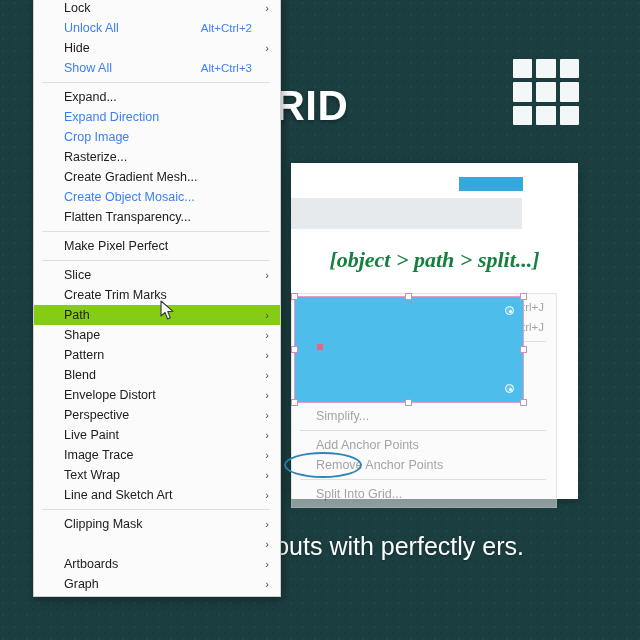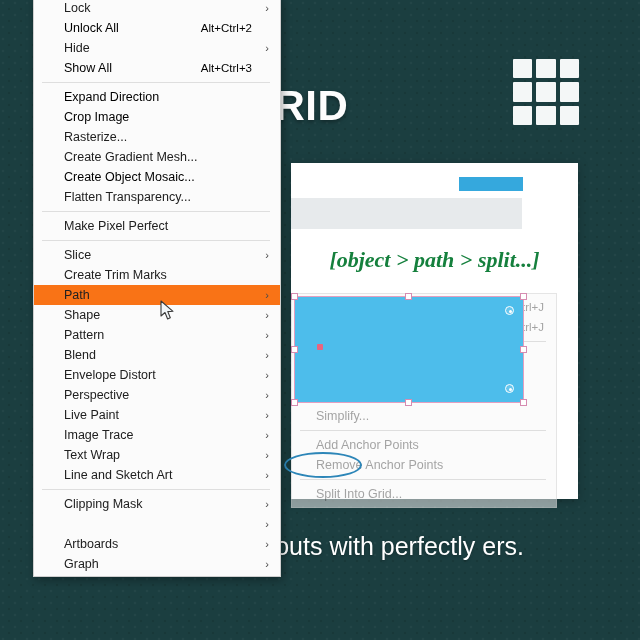--- a/index.html
+++ b/index.html
@@ -114,22 +114,22 @@
   .mi .lbl{ display:inline-block; }
   .mi .sc{
     position:absolute; right:28px; top:0;
     color:#636363; font-size:11.5px;
   }
   .mi .arw{
     position:absolute; right:11px; top:0;
     color:#4a4a4a; font-size:11px;
   }
   .mi.disabled .lbl,
-  .mi.disabled .sc { color:#000000; }
-  .mi.selected{ background:#f97316; }
+  .mi.disabled .sc { color:#3b82f6; }
+  .mi.selected{ background:#84cc16; }
   .sep{ height:1px; margin:4px 10px 4px 8px; background:#dedede; }
 
   
   #path-submenu{
     position:absolute; left:291px; top:293px;
     width:266px;
     background:rgba(247,247,247,0.52);
     border:1px solid rgba(190,190,190,0.35);
     font-size:12.5px;
     padding:3px 0 3px 0;
@@ -213,20 +213,21 @@
 </div>
 
 <div id="ellipse-annotation"></div>
 
 <div id="object-menu">
     <div class="mi"><span class="lbl">Lock</span><span class="arw">›</span></div>
     <div class="mi disabled"><span class="lbl">Unlock All</span><span class="sc">Alt+Ctrl+2</span></div>
     <div class="mi"><span class="lbl">Hide</span><span class="arw">›</span></div>
     <div class="mi disabled"><span class="lbl">Show All</span><span class="sc">Alt+Ctrl+3</span></div>
     <div class="sep"></div>
+    <div class="mi"><span class="lbl">Expand...</span></div>
     <div class="mi disabled"><span class="lbl">Expand Direction</span></div>
     <div class="mi disabled"><span class="lbl">Crop Image</span></div>
     <div class="mi"><span class="lbl">Rasterize...</span></div>
     <div class="mi"><span class="lbl">Create Gradient Mesh...</span></div>
     <div class="mi disabled"><span class="lbl">Create Object Mosaic...</span></div>
     <div class="mi"><span class="lbl">Flatten Transparency...</span></div>
     <div class="sep"></div>
     <div class="mi"><span class="lbl">Make Pixel Perfect</span></div>
     <div class="sep"></div>
     <div class="mi"><span class="lbl">Slice</span><span class="arw">›</span></div>

